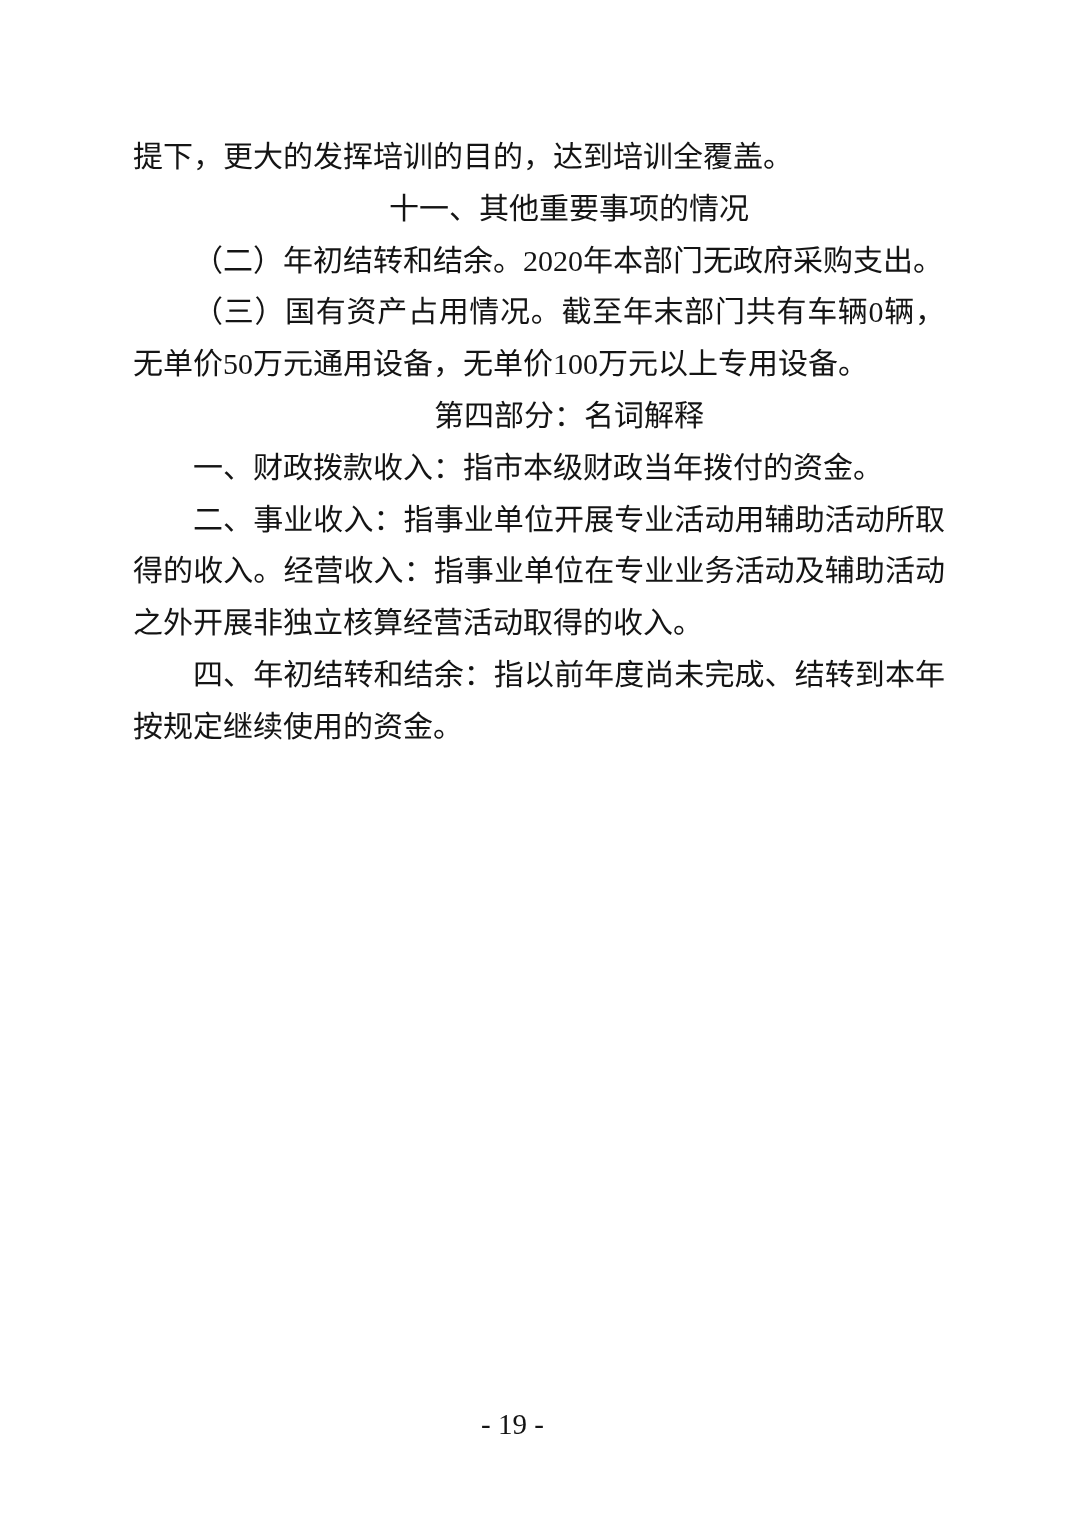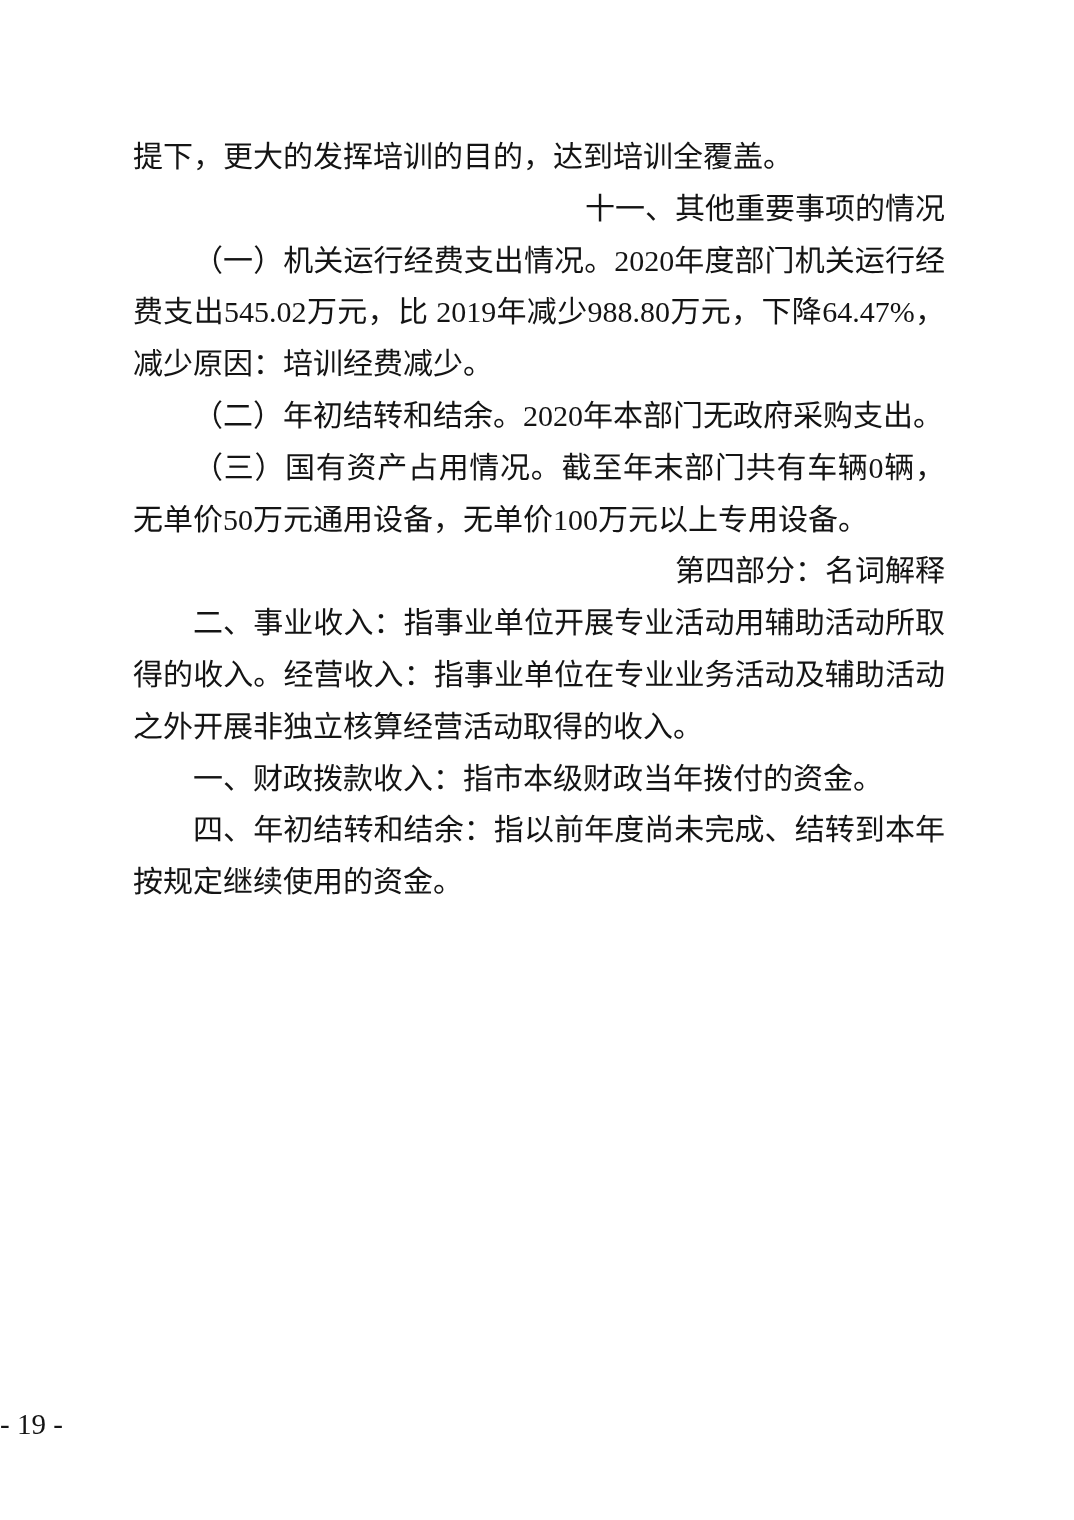--- a/index.html
+++ b/index.html
@@ -33,53 +33,53 @@
     padding: 0;
     font-size: 30px;
     line-height: 51.8px;
     font-weight: normal;
   }
   .indent {
     text-indent: 60px;
   }
   .heading {
     font-weight: bold;
-    text-align: right;
+    text-align: center;
   }
   .footer {
     position: absolute;
     left: 0;
     right: 0;
     top: 1404px;
+    text-align: center;
     font-size: 29px;
     line-height: 40px;
     color: #141414;
   }
 </style>
 </head>
 <body>
 
 <div class="page">
   <div class="content">
 
     <p class="para">提下，更大的发挥培训的目的，达到培训全覆盖。</p>
 
     <h2 class="heading indent">十一、其他重要事项的情况</h2>
 
-    <p class="para indent">（一）机关运行经费支出情况。2020年度部门机关运行经费支出545.02万元，比 2019年减少988.80万元，下降64.47%，减少原因：培训经费减少。</p>
 
     <p class="para indent">（二）年初结转和结余。2020年本部门无政府采购支出。</p>
 
     <p class="para indent">（三）国有资产占用情况。截至年末部门共有车辆0辆，无单价50万元通用设备，无单价100万元以上专用设备。</p>
 
     <h2 class="heading indent">第四部分：名词解释</h2>
 
+    <p class="para indent">一、财政拨款收入：指市本级财政当年拨付的资金。</p>
+
     <p class="para indent">二、事业收入：指事业单位开展专业活动用辅助活动所取得的收入。经营收入：指事业单位在专业业务活动及辅助活动之外开展非独立核算经营活动取得的收入。</p>
-
-    <p class="para indent">一、财政拨款收入：指市本级财政当年拨付的资金。</p>
 
 
     <p class="para indent">四、年初结转和结余：指以前年度尚未完成、结转到本年按规定继续使用的资金。</p>
 
 
   </div>
 
   <div class="footer">
     <span>- 19 -</span>
   </div>

